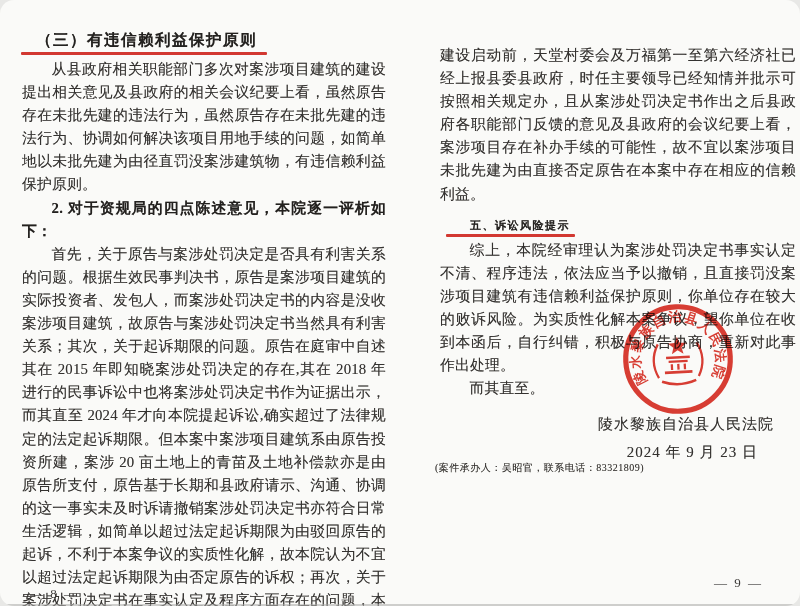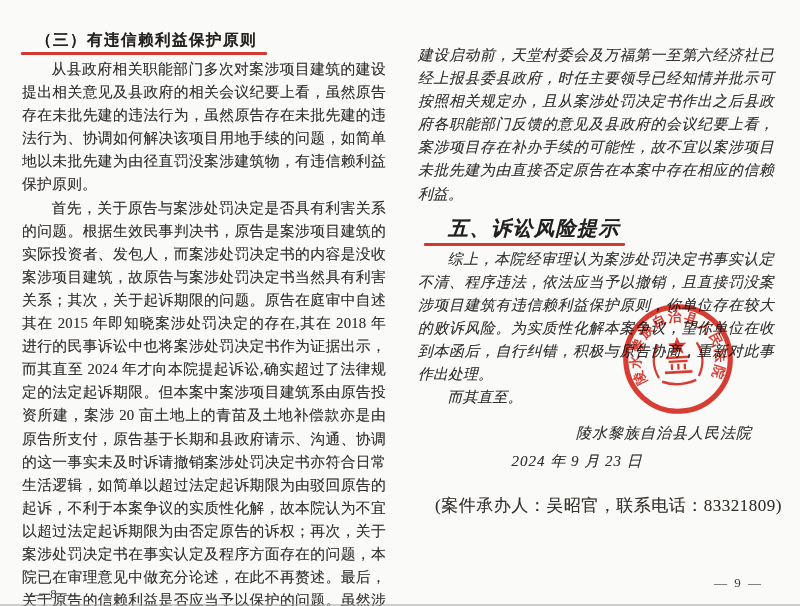--- a/index.html
+++ b/index.html
@@ -1,52 +1,53 @@
 <!DOCTYPE html>
 <html><head>
 <meta charset="utf-8">
 <style>
   html,body { margin:0; padding:0; background:#e8e8e6; }
   .canvas {
     position:relative; width:800px; height:606px; overflow:hidden;
     background:#fafaf8;
     font-family:"Liberation Serif","DejaVu Serif",serif;
     color:#343230;
+    border-radius:14px;
   }
   .page { position:absolute; }
   .page-8 { left:22px;  top:30px; width:364px; }
-  .page-9 { left:418px; top:44px; width:356px;font-style:italic; }
+  .page-9 { left:440px; top:44px; width:356px; }
 
   p { margin:0; }
   .body-text {
     font-size:14.8px; line-height:23.1px; text-align:justify;
     text-shadow:0 0 0.6px rgba(60,55,50,.45);
     letter-spacing:0.2px;
   }
   .indent { text-indent:2em; }
   .bold { font-weight:bold; color:#23211f; }
 
   .heading-wrap { position:relative; display:inline-block; margin:0 0 7px 14px; }
   .heading-text {
     font-weight:bold; font-size:15.5px; letter-spacing:1.5px; color:#23211f;
     text-shadow:0 0 0.5px rgba(40,35,30,.5);
   }
   .heading-9 { margin:9px 0 6px 30px; }
-  .heading-9 .heading-text { font-family:"Liberation Sans","DejaVu Sans",sans-serif; font-size:20px;text-align:right; }
+  .heading-9 .heading-text { font-family:"Liberation Sans","DejaVu Sans",sans-serif; font-size:11px;text-align:right; }
   .red-underline {
     position:absolute; left:-15px; right:-10px; bottom:-4px; height:3px;
     background:#ce2720; border-radius:1px; opacity:.92;
   }
   .heading-9 .red-underline { left:-24px; right:-5px; }
 
   .sig-court { margin-top:13px; text-align:right; padding-right:22px; font-size:15px; letter-spacing:1px; }
-  .sig-date  { margin-top:5px;  text-align:center; padding-right:38px; font-size:15px; letter-spacing:1px; }
+  .sig-date  { margin-top:5px;  text-align:right; padding-right:38px; font-size:15px; letter-spacing:1px; }
 
   .contact-line {
-    position:absolute; left:435px; top:494px; font-size:17px; letter-spacing:0.5px;
+    position:absolute; left:435px; top:461px; font-size:10px; letter-spacing:0.5px;
     color:#34322f; text-shadow:0 0 0.6px rgba(60,55,50,.4);
   }
   .page-num { position:absolute; font-size:13px; letter-spacing:2px; color:#3c3a38; }
   .page-num-8 { left:30px;  top:586px; }
   .page-num-9 { left:714px; top:575px; }
 
   .seal {
     position:absolute; left:621px; top:302px; width:114px; height:114px;
     opacity:.9; mix-blend-mode:multiply; transform:rotate(-3deg);
   }
@@ -59,20 +60,21 @@
 <body>
 
 <div class="canvas">
 
   <div class="page page-8">
     <div class="heading-wrap">
       <span class="heading-text">（三）有违信赖利益保护原则</span>
       <div class="red-underline"></div>
     </div>
     <p class="body-text indent">从县政府相关职能部门多次对案涉项目建筑的建设提出相关意见及县政府的相关会议纪要上看，虽然原告存在未批先建的违法行为，虽然原告存在未批先建的违法行为、协调如何解决该项目用地手续的问题，如简单地以未批先建为由径直罚没案涉建筑物，有违信赖利益保护原则。</p>
+    <p class="body-text indent bold">2. 对于资规局的四点陈述意见，本院逐一评析如下：</p>
     <p class="body-text indent">首先，关于原告与案涉处罚决定是否具有利害关系的问题。根据生效民事判决书，原告是案涉项目建筑的实际投资者、发包人，而案涉处罚决定书的内容是没收案涉项目建筑，故原告与案涉处罚决定书当然具有利害关系；其次，关于起诉期限的问题。原告在庭审中自述其在 2015 年即知晓案涉处罚决定的存在,其在 2018 年进行的民事诉讼中也将案涉处罚决定书作为证据出示，而其直至 2024 年才向本院提起诉讼,确实超过了法律规定的法定起诉期限。但本案中案涉项目建筑系由原告投资所建，案涉 20 亩土地上的青苗及土地补偿款亦是由原告所支付，原告基于长期和县政府请示、沟通、协调的这一事实未及时诉请撤销案涉处罚决定书亦符合日常生活逻辑，如简单以超过法定起诉期限为由驳回原告的起诉，不利于本案争议的实质性化解，故本院认为不宜以超过法定起诉期限为由否定原告的诉权；再次，关于案涉处罚决定书在事实认定及程序方面存在的问题，本院已在审理意见中做充分论述，在此不再赘述。最后，关于原告的信赖利益是否应当予以保护的问题。虽然涉案项目至今未取得建设许可证，但在项目</p>
   </div>
 
   <div class="page page-9">
     <p class="body-text">建设启动前，天堂村委会及万福第一至第六经济社已经上报县委县政府，时任主要领导已经知情并批示可按照相关规定办，且从案涉处罚决定书作出之后县政府各职能部门反馈的意见及县政府的会议纪要上看，案涉项目存在补办手续的可能性，故不宜以案涉项目未批先建为由直接否定原告在本案中存在相应的信赖利益。</p>
     <div class="heading-wrap heading-9">
       <span class="heading-text">五、诉讼风险提示</span>
       <div class="red-underline"></div>
     </div>
     <p class="body-text indent">综上，本院经审理认为案涉处罚决定书事实认定不清、程序违法，依法应当予以撤销，且直接罚没案涉项目建筑有违信赖利益保护原则，你单位存在较大的败诉风险。为实质性化解本案争议，望你单位在收到本函后，自行纠错，积极与原告协商，重新对此事作出处理。</p>

